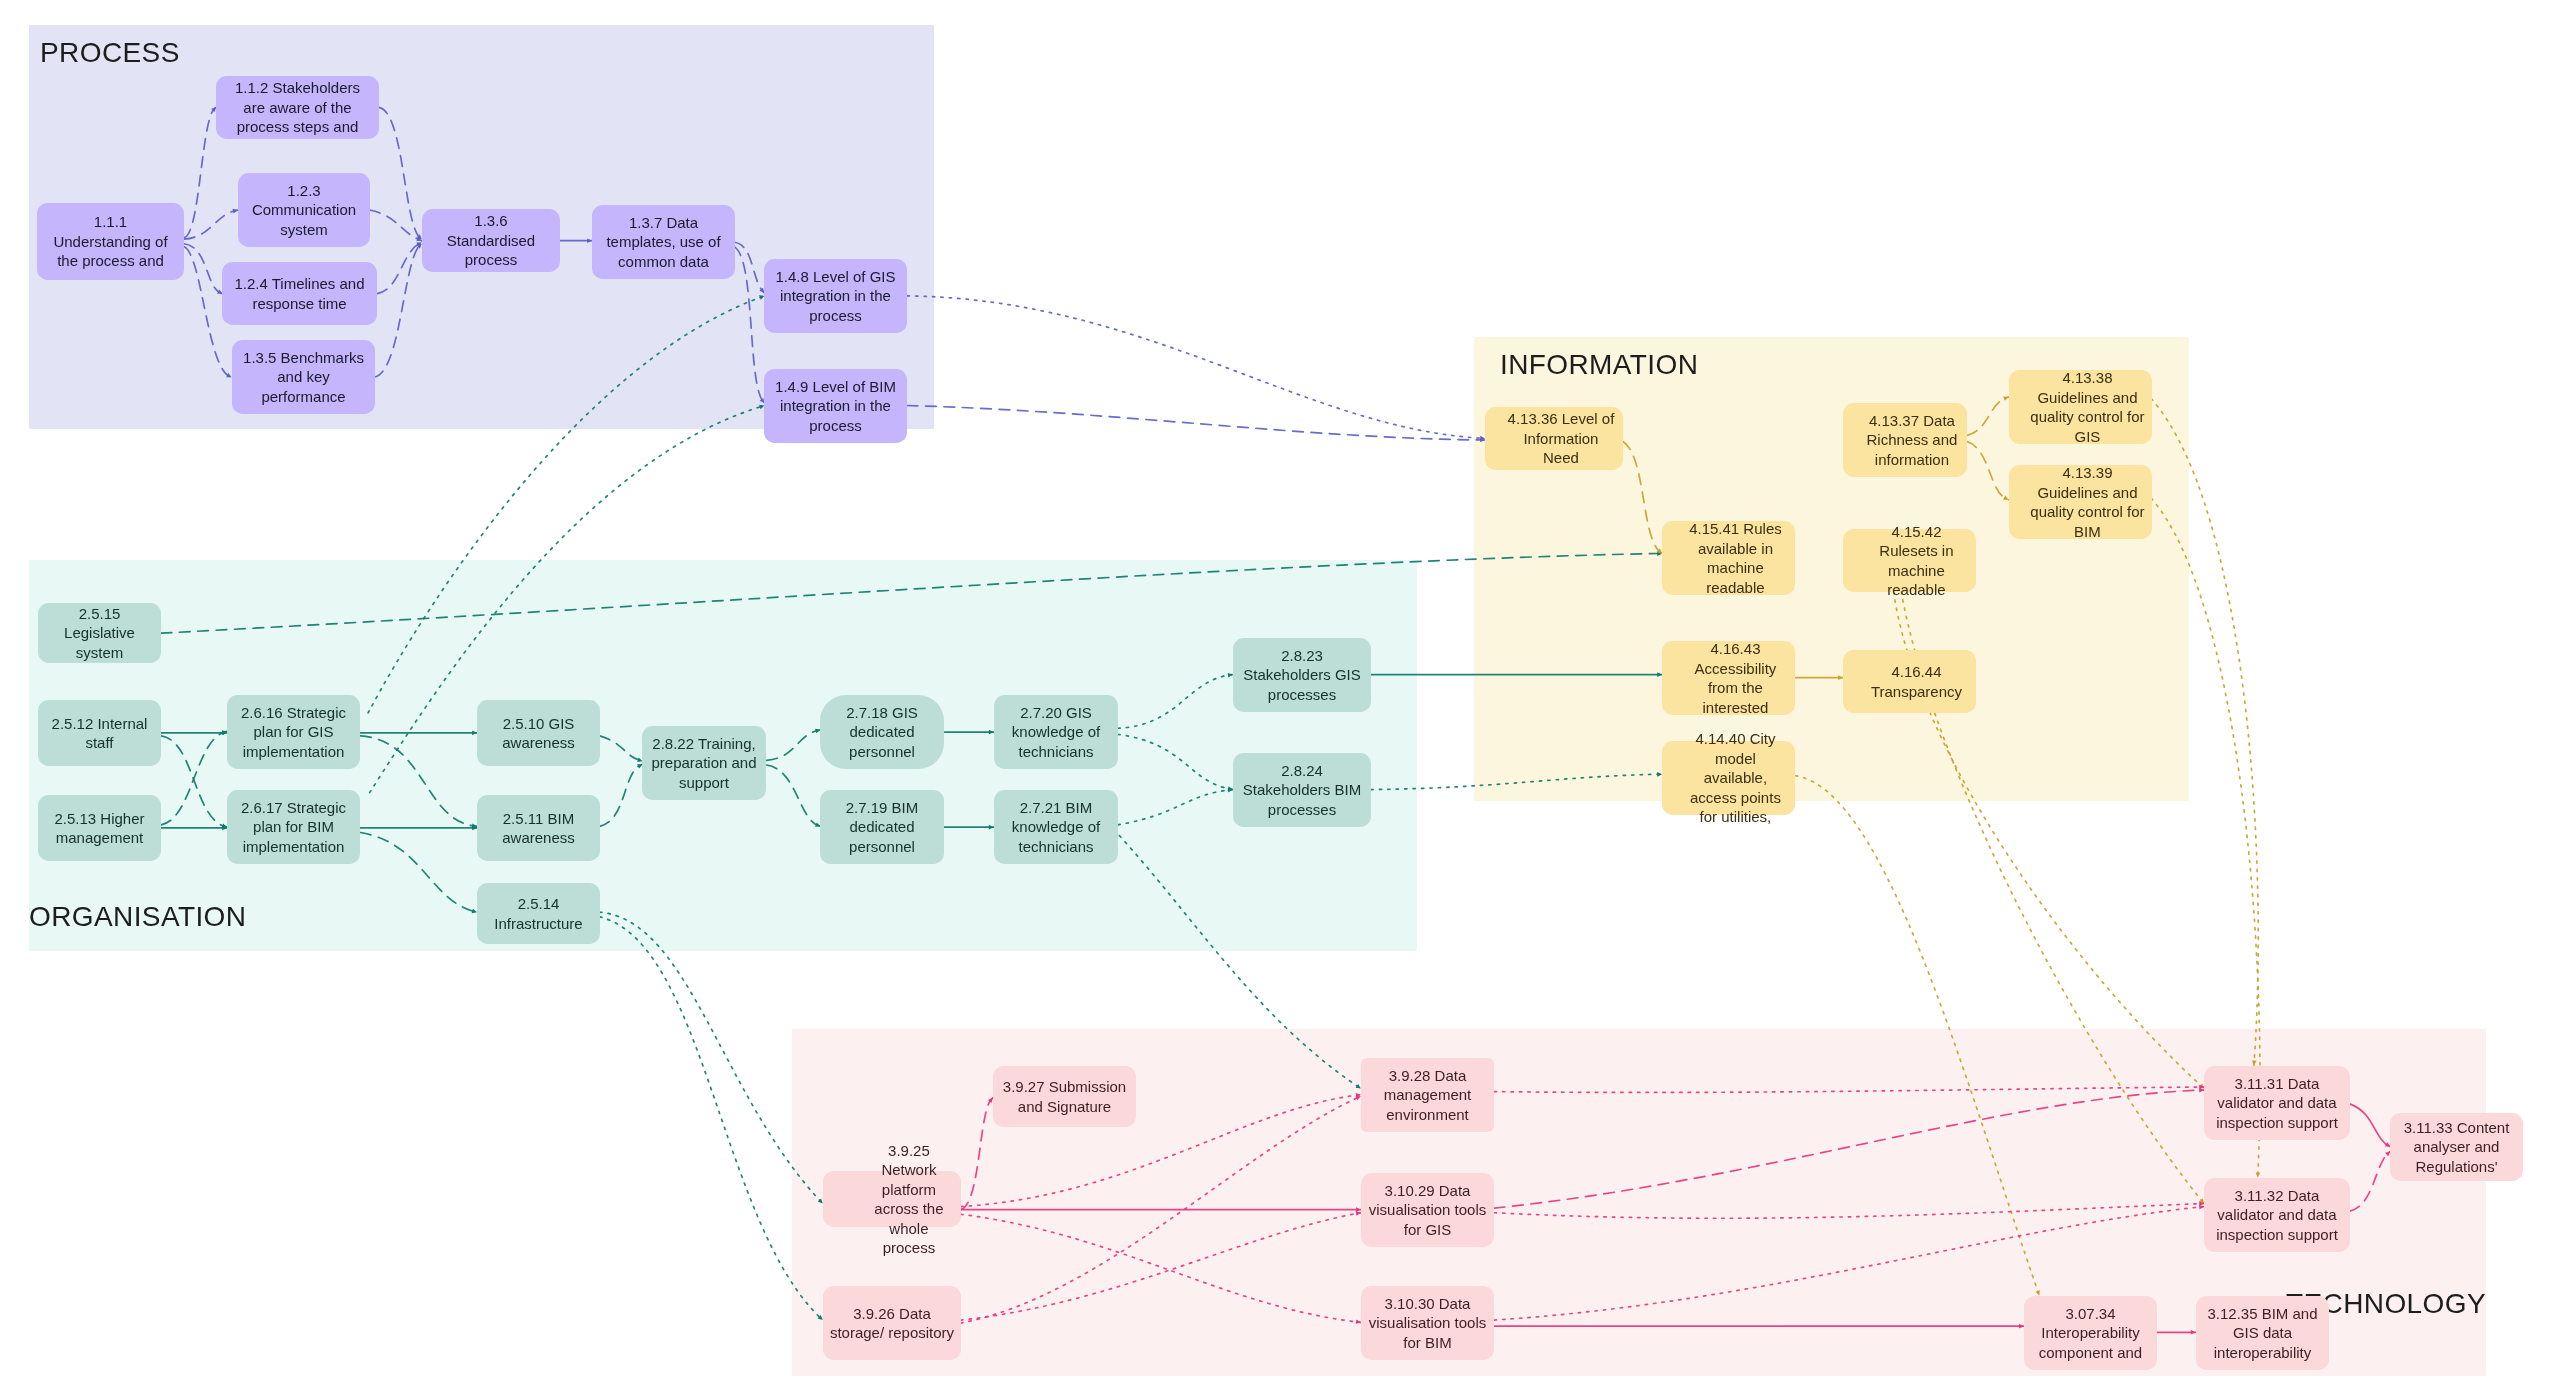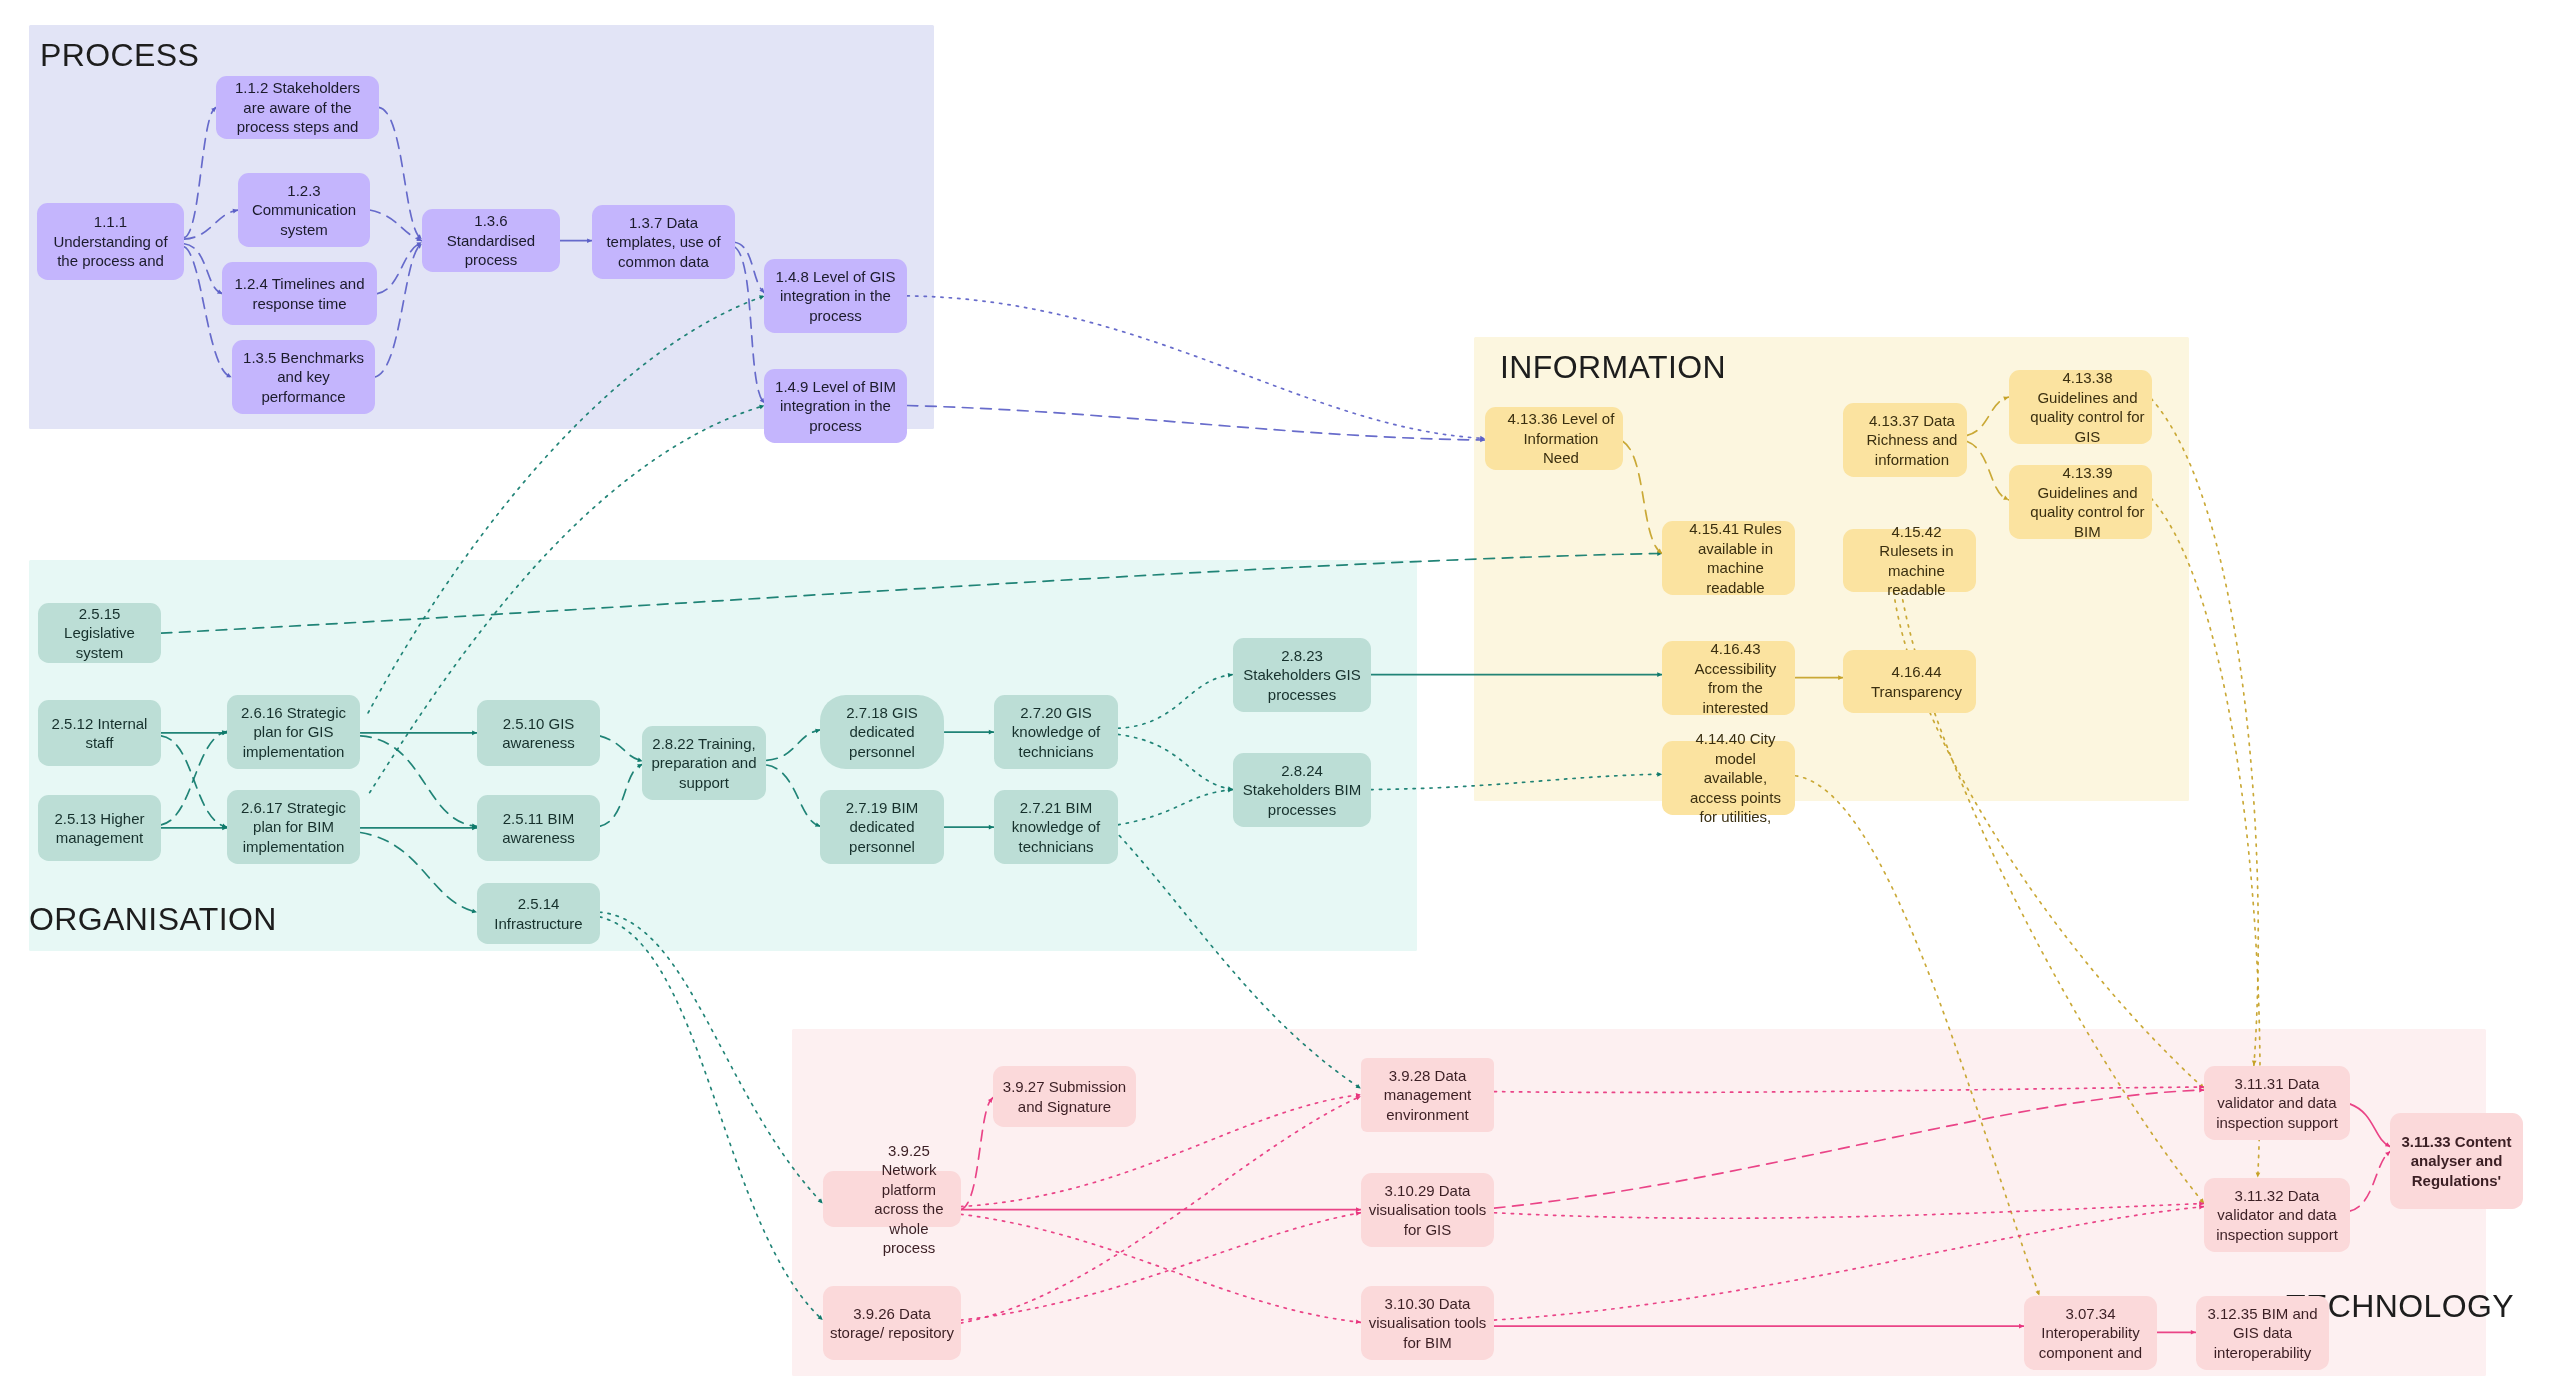--- a/index.html
+++ b/index.html
@@ -1,21 +1,21 @@
 <!DOCTYPE html>
 <html style="font-size:12.3px"><head>
 <meta charset="utf-8">
 <title>BIM-GIS Maturity Framework Diagram</title>
 <style>
   html,body{margin:0;padding:0;background:#ffffff;}
   body{font-family:"Liberation Sans",sans-serif;}
   #stage{position:relative;width:2576px;height:1376px;background:#ffffff;overflow:hidden;}
   svg#links{position:absolute;left:0;top:0;width:2576px;height:1376px;pointer-events:none;}
   .panel{position:absolute;border-radius:1.5px;}
-  .panel-title{position:absolute;font-size:32px;letter-spacing:0.4px;color:#1d1d1d;font-family:"Liberation Sans",sans-serif;white-space:nowrap;}
+  .panel-title{position:absolute;font-size:28px;letter-spacing:0.4px;color:#1d1d1d;font-family:"Liberation Sans",sans-serif;white-space:nowrap;}
   .node{position:absolute;border-radius:10.7px;display:flex;align-items:center;justify-content:center;text-align:center;
         font-size:15px;line-height:1.30;padding:4.6px 6.1px;box-sizing:border-box;color:#20201f;}
   .node span{display:block;width:100%;}
   
   .p-process{background:#e2e4f6;}
   .n-process{background:#c4b5fd;color:#1b1b2b;}
   .p-org{background:#e7f8f5;}
   .n-org{background:#bcded6;color:#16302c;}
   .p-info{background:#fcf6df;}
   .n-info{background:#fbe3a0;color:#3a2f10;padding-left:20px;}
@@ -283,21 +283,21 @@
       </div>
       <div class="node n-tech" style="left: 1361px; top: 1286px; width: 133px; height: 74px;">
         <span>3.10.30 Data visualisation tools for BIM</span>
       </div>
       <div class="node n-tech" style="left: 2204px; top: 1066px; width: 146px; height: 74px;">
         <span>3.11.31 Data validator and data inspection support</span>
       </div>
       <div class="node n-tech" style="left: 2204px; top: 1178px; width: 146px; height: 74px;">
         <span>3.11.32 Data validator and data inspection support</span>
       </div>
-      <div class="node n-tech" style="left: 2390px; top: 1113px; width: 133px; height: 96px; font-weight: bold;">
+      <div class="node n-tech" style="left: 2390px; top: 1113px; width: 133px; height: 68px;">
         <span>3.11.33 Content analyser and Regulations'</span>
       </div>
       <div class="node n-tech" style="left: 2024px; top: 1296px; width: 133px; height: 74px;">
         <span>3.07.34 Interoperability component and</span>
       </div>
       <div class="node n-tech" style="left: 2196px; top: 1296px; width: 133px; height: 74px;">
         <span>3.12.35 BIM and GIS data interoperability</span>
       </div>
     </div>
 

